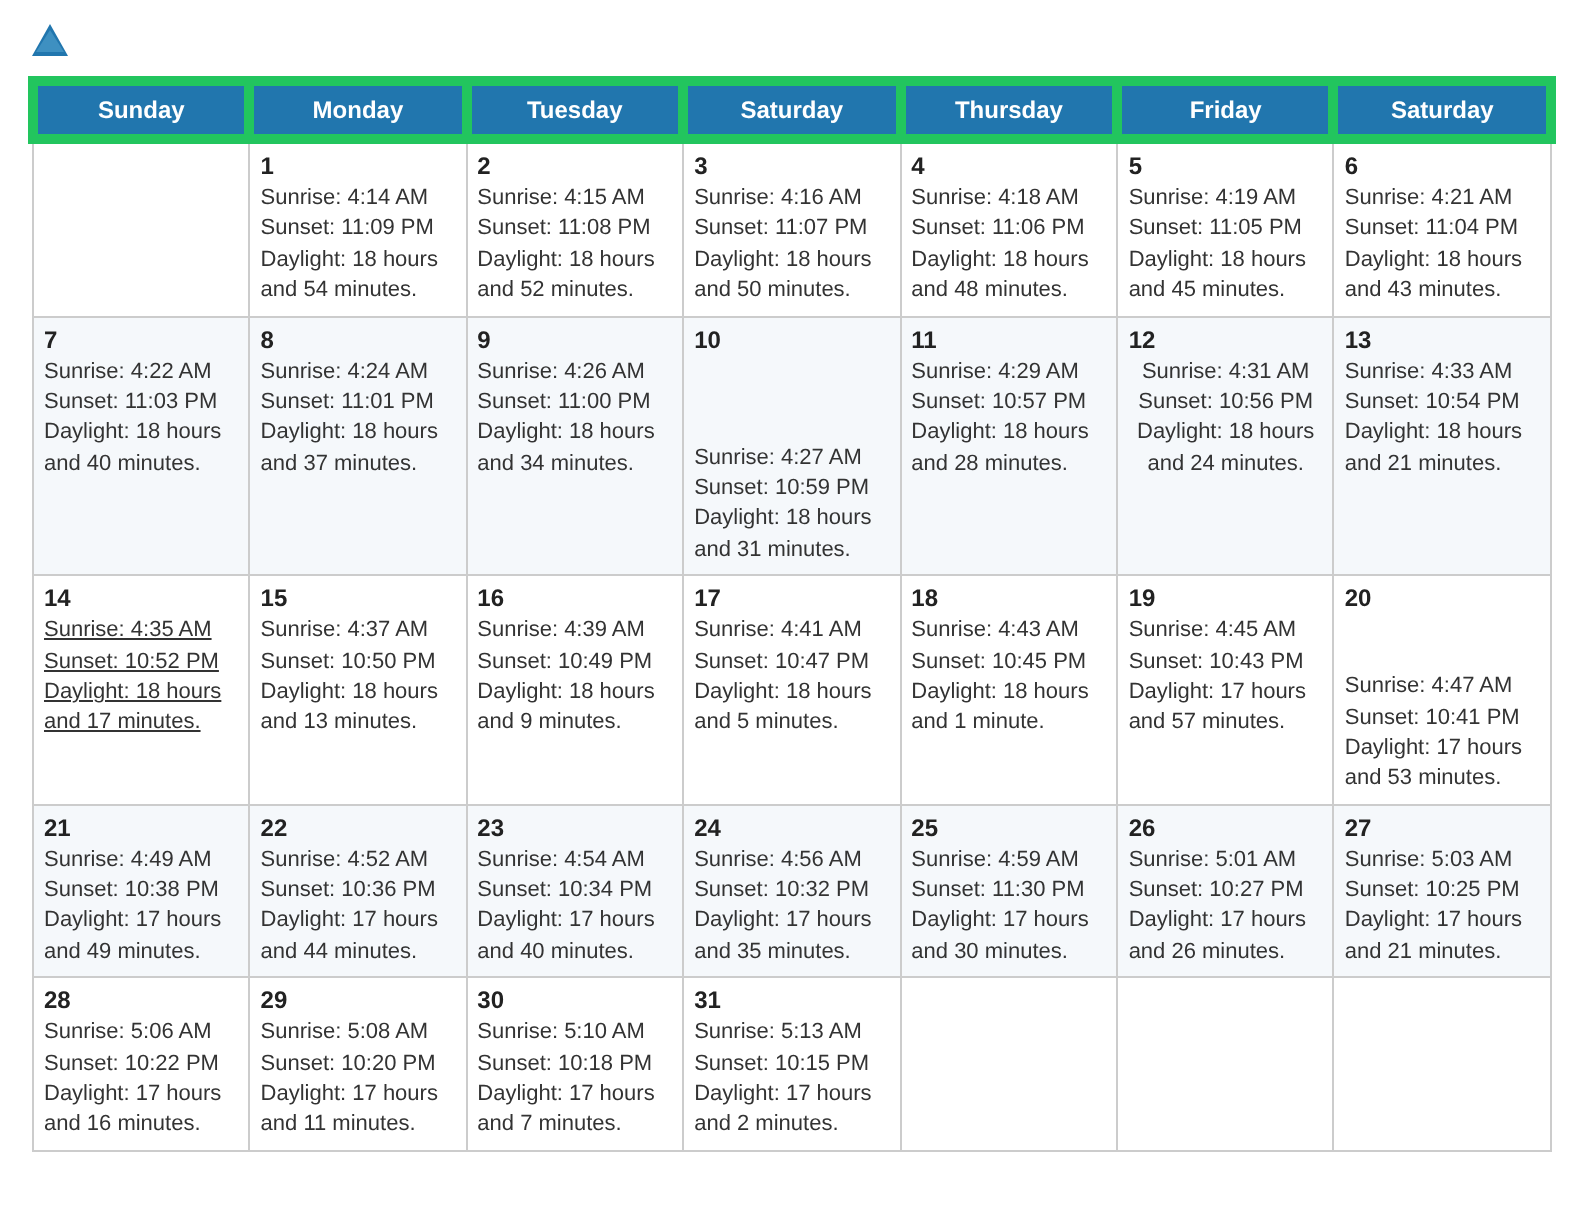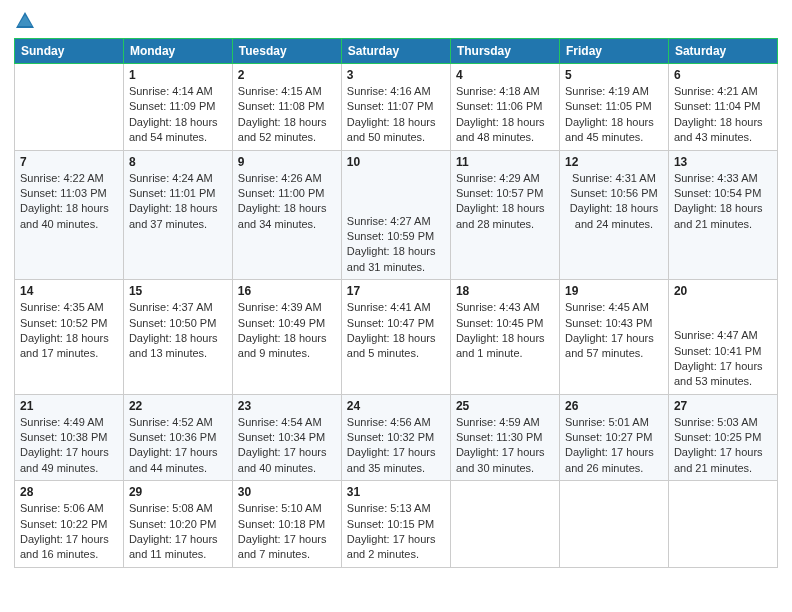--- a/index.html
+++ b/index.html
@@ -59,25 +59,25 @@
       color: #555;
     }
     .calendar {
       width: 100%;
       border-collapse: collapse;
       font-size: 10.5px;
     }
     .calendar th {
       background: #2176ae;
       color: #fff;
-      text-align: left;
+      text-align: center;
       padding: 5px 6px;
       font-size: 12px;
       font-weight: bold;
-      border: 1px solid #22c55e;
+      border: 5px solid #22c55e;
     }
     .calendar td {
       vertical-align: top;
       border: 1px solid #ccc;
       padding: 4px 5px;
       width: 110px;
       min-height: 70px;
       background: #fff;
     }
     .calendar tr:nth-child(even) td {
@@ -225,21 +225,21 @@
             <span class="day-number">13</span>
             <div class="day-info" style="white-space: pre-line;">Sunrise: 4:33 AM
 Sunset: 10:54 PM
 Daylight: 18 hours
 and 21 minutes.</div>
           </td>
         </tr>
         <tr>
           <td>
             <span class="day-number">14</span>
-            <div class="day-info" style="white-space: pre-line;">Sunrise: 4:35 AM
+            <div class="day-info" style="white-space: pre-line; text-decoration: underline;">Sunrise: 4:35 AM
 Sunset: 10:52 PM
 Daylight: 18 hours
 and 17 minutes.</div>
           </td>
           <td>
             <span class="day-number">15</span>
             <div class="day-info" style="white-space: pre-line;">Sunrise: 4:37 AM
 Sunset: 10:50 PM
 Daylight: 18 hours
 and 13 minutes.</div>

